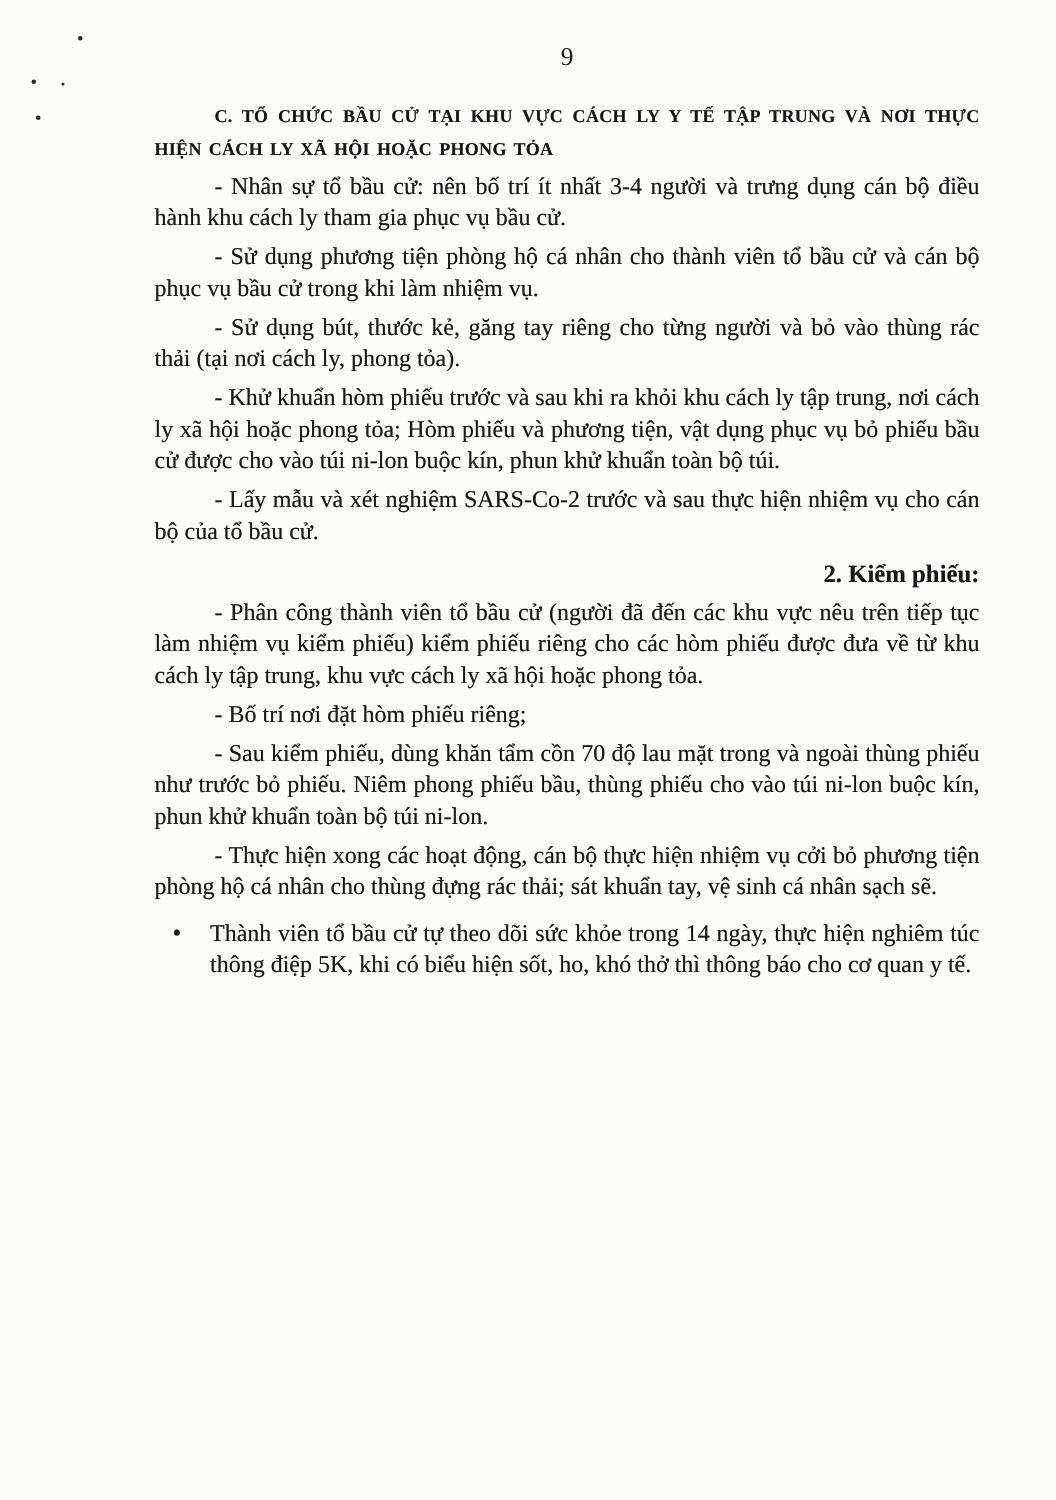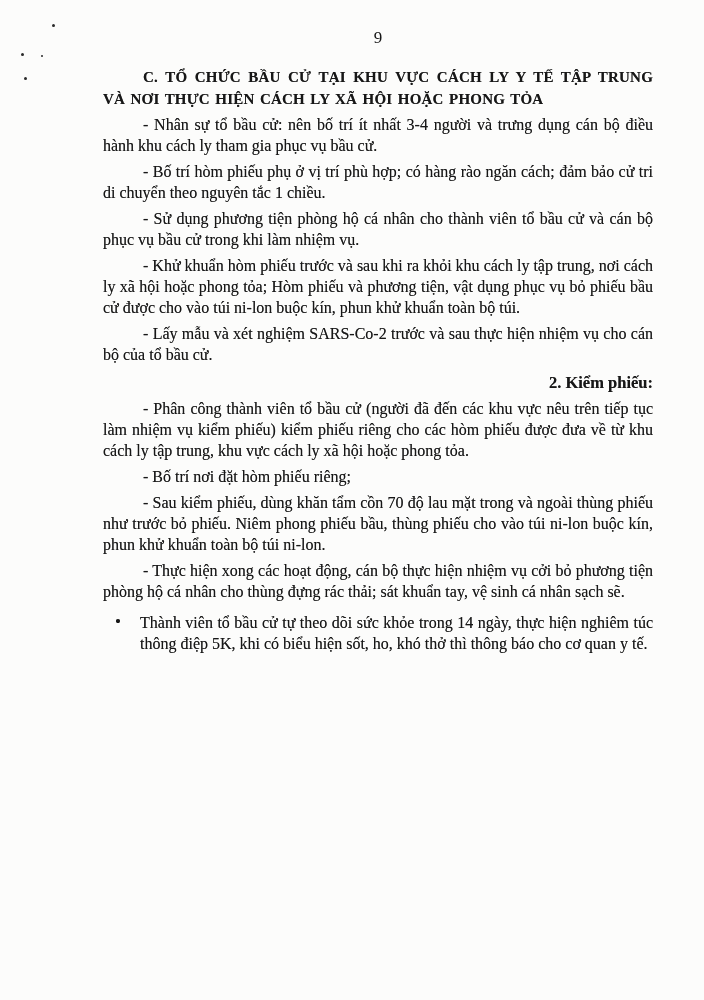--- a/index.html
+++ b/index.html
@@ -34,21 +34,21 @@
   .content p {
     margin: 0 0 5px 0;
     font-size: 16px;
     line-height: 21px;
     text-align: justify;
     text-indent: 40px;
     text-shadow: 0 0 0.4px rgba(20,20,20,0.55);
   }
   .content p.heading {
     font-weight: bold;
-    font-size: 15px;
+    font-size: 12px;
     line-height: 22px;
     margin: 6px 0 4px 0;
     letter-spacing: 0.2px;
     word-spacing: 1.5px;
   }
   .content p.subheading {
     font-weight: bold;
     font-size: 16.5px;
     text-align: right;
     margin: 7px 0 5px 0;
@@ -83,22 +83,22 @@
   <span class="dot dot1"></span>
   <span class="dot dot2"></span>
   <span class="dot dot3"></span>
   <span class="dot dot4"></span>
 
   <div class="page-number">9</div>
 
   <div class="content" id="content">
       <p class="heading"><span class="bold">C. TỔ CHỨC BẦU CỬ TẠI KHU VỰC CÁCH LY Y TẾ TẬP TRUNG VÀ NƠI THỰC HIỆN CÁCH LY XÃ HỘI HOẶC PHONG TỎA</span></p>
       <p class="para"><span>- Nhân sự tổ bầu cử: nên bố trí ít nhất 3-4 người và trưng dụng cán bộ điều hành khu cách ly tham gia phục vụ bầu cử.</span></p>
-      <p class="para"><span>- Bố trí hòm phiếu phụ ở vị trí phù hợp; có hàng rào ngăn cách; đảm bảo cử tri di chuyển theo nguyên tắc 1 chiều.</span></p>
       <p class="para"><span>- Sử dụng phương tiện phòng hộ cá nhân cho thành viên tổ bầu cử và cán bộ phục vụ bầu cử trong khi làm nhiệm vụ.</span></p>
+      <p class="para"><span>- Sử dụng bút, thước kẻ, găng tay riêng cho từng người và bỏ vào thùng rác thải (tại nơi cách ly, phong tỏa).</span></p>
       <p class="para"><span>- Khử khuẩn hòm phiếu trước và sau khi ra khỏi khu cách ly tập trung, nơi cách ly xã hội hoặc phong tỏa; Hòm phiếu và phương tiện, vật dụng phục vụ bỏ phiếu bầu cử được cho vào túi ni-lon buộc kín, phun khử khuẩn toàn bộ túi.</span></p>
       <p class="para"><span>- Lấy mẫu và xét nghiệm SARS-Co-2 trước và sau thực hiện nhiệm vụ cho cán bộ của tổ bầu cử.</span></p>
       <p class="subheading"><span class="bold">2. Kiểm phiếu:</span></p>
       <p class="para"><span>- Phân công thành viên tổ bầu cử (người đã đến các khu vực nêu trên tiếp tục làm nhiệm vụ kiểm phiếu) kiểm phiếu riêng cho các hòm phiếu được đưa về từ khu cách ly tập trung, khu vực cách ly xã hội hoặc phong tỏa.</span></p>
       <p class="para"><span>- Bố trí nơi đặt hòm phiếu riêng;</span></p>
       <p class="para"><span>- Sau kiểm phiếu, dùng khăn tẩm cồn 70 độ lau mặt trong và ngoài thùng phiếu như trước bỏ phiếu. Niêm phong phiếu bầu, thùng phiếu cho vào túi ni-lon buộc kín, phun khử khuẩn toàn bộ túi ni-lon.</span></p>
       <p class="para"><span>- Thực hiện xong các hoạt động, cán bộ thực hiện nhiệm vụ cởi bỏ phương tiện phòng hộ cá nhân cho thùng đựng rác thải; sát khuẩn tay, vệ sinh cá nhân sạch sẽ.</span></p>
       <p class="bullet"><span class="bullet-marker">•</span><span>Thành viên tổ bầu cử tự theo dõi sức khỏe trong 14 ngày, thực hiện nghiêm túc thông điệp 5K, khi có biểu hiện sốt, ho, khó thở thì thông báo cho cơ quan y tế.</span></p>
     </div>
 </div>

